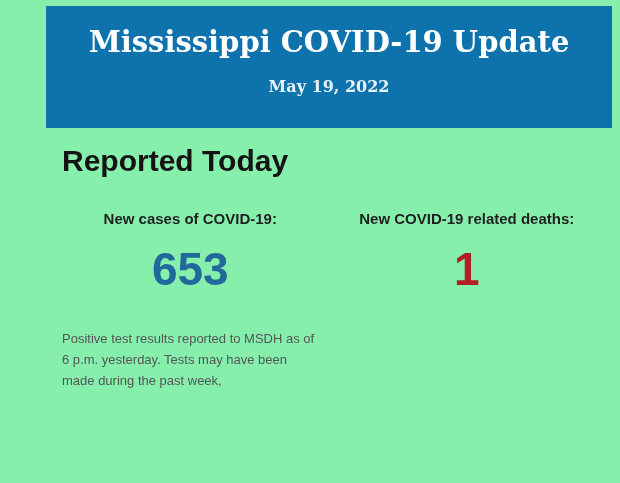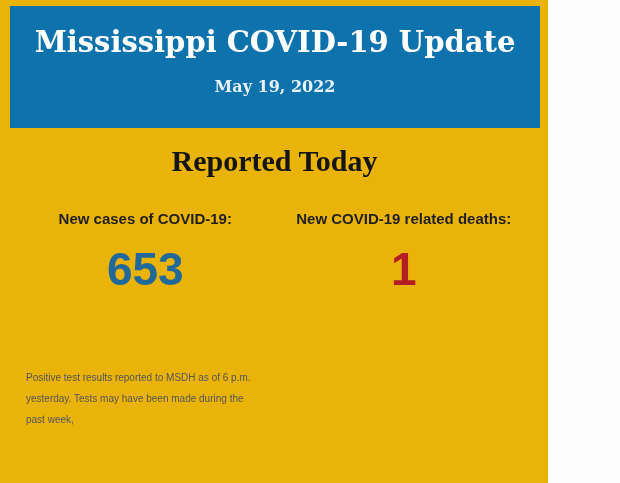--- a/index.html
+++ b/index.html
@@ -2,25 +2,26 @@
 <html><head>
 <meta charset="utf-8">
 <style>
   html, body {
     margin: 0;
     padding: 0;
     background: #fdfdfd;
     font-family: "Liberation Sans", sans-serif;
   }
   .page {
-    width: 548px;
+    width: 620px;
     height: 483px;
-    background: #eab308;
+    background: #86efac;
     overflow: hidden;
     box-sizing: border-box;
+    padding-left: 36px;
   }
   
   .banner {
     margin: 6px 8px 0 10px;
     height: 122px;
     box-sizing: border-box;
     padding-top: 19px;
     text-align: center;
   }
   .banner h1 {
@@ -36,26 +37,25 @@
     font-weight: bold;
     font-size: 16px;
     color: #e9f3f9;
   }
   
   .content {
     padding: 0 25px 0 26px;
   }
   .content h2 {
     margin: 16px 0 0 0;
-    font-family: Liberation Serif, serif;
+    font-family: Liberation Sans, sans-serif;
     font-weight: bold;
     font-size: 30px;
     line-height: 1.15;
     color: #141414;
-    text-align: center;
   }
   .columns {
     display: flex;
     gap: 20px;
     margin-top: 31px;
   }
   .column {
     flex: 1 1 0;
     min-width: 0;
   }
@@ -67,22 +67,22 @@
     line-height: 1.2;
   }
   .stat-value {
     margin-top: 18px;
     text-align: center;
     font-weight: bold;
     font-size: 46px;
     line-height: 1;
   }
   .stat-desc {
-    margin-top: 75px;
-    font-size: 10px;
+    margin-top: 36px;
+    font-size: 13px;
     line-height: 21px;
     color: #555557;
   }
 </style>
 </head>
 <body>
 
 <div class="page">
 
   <div class="banner" style="background-color: rgb(14, 114, 172);">

